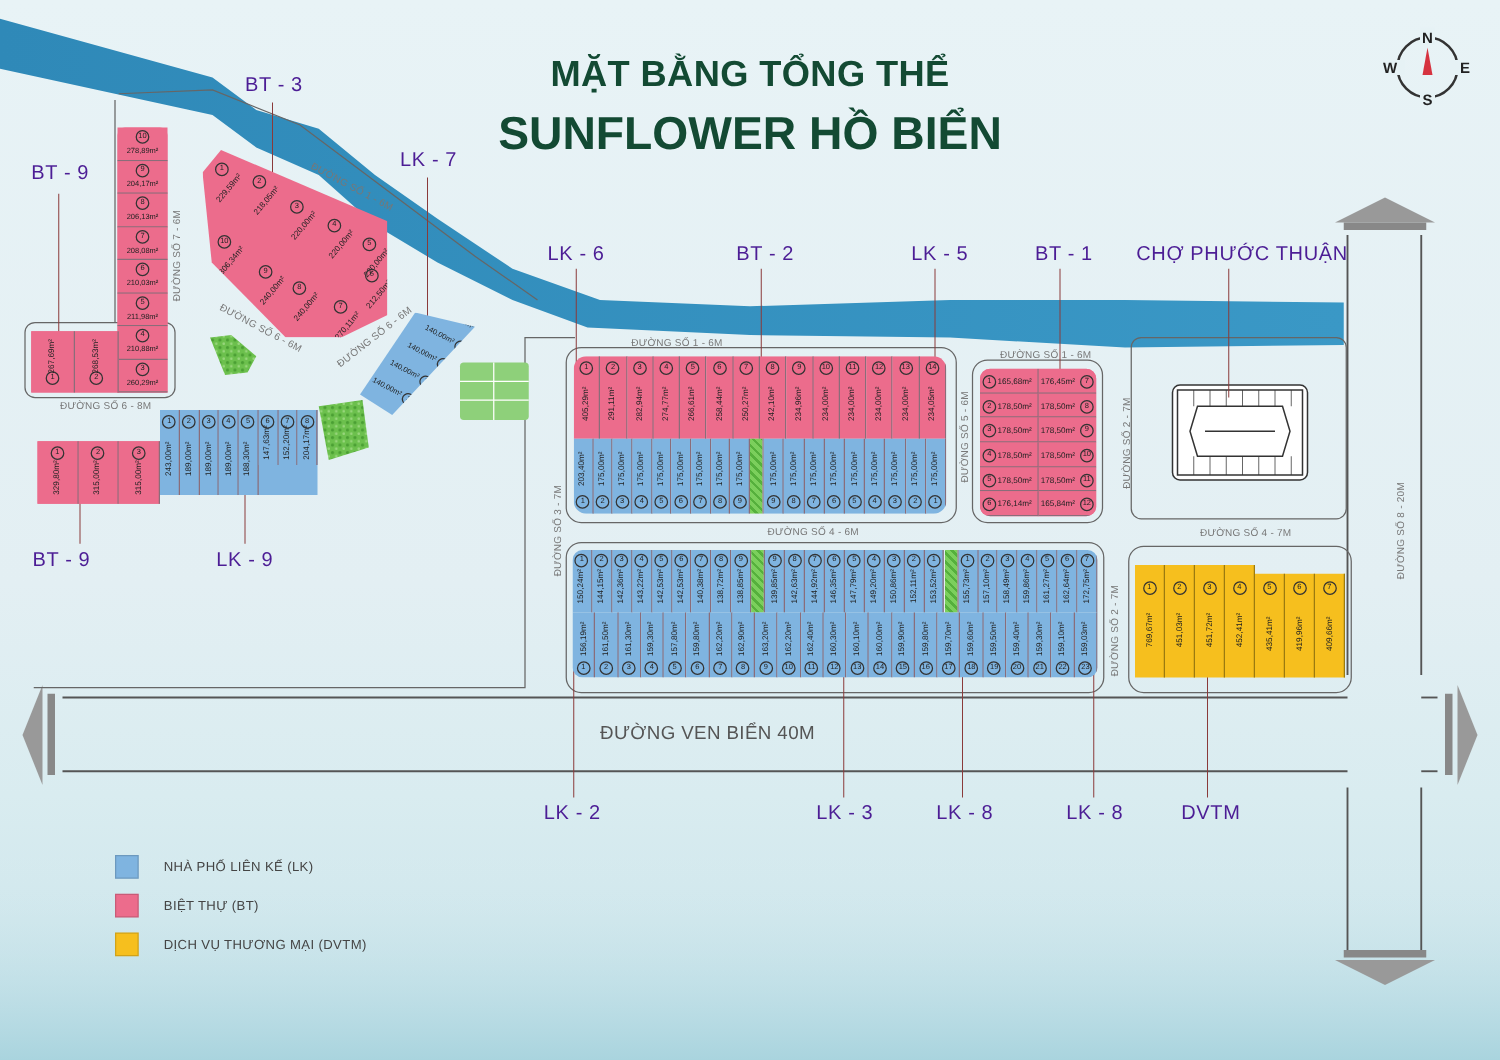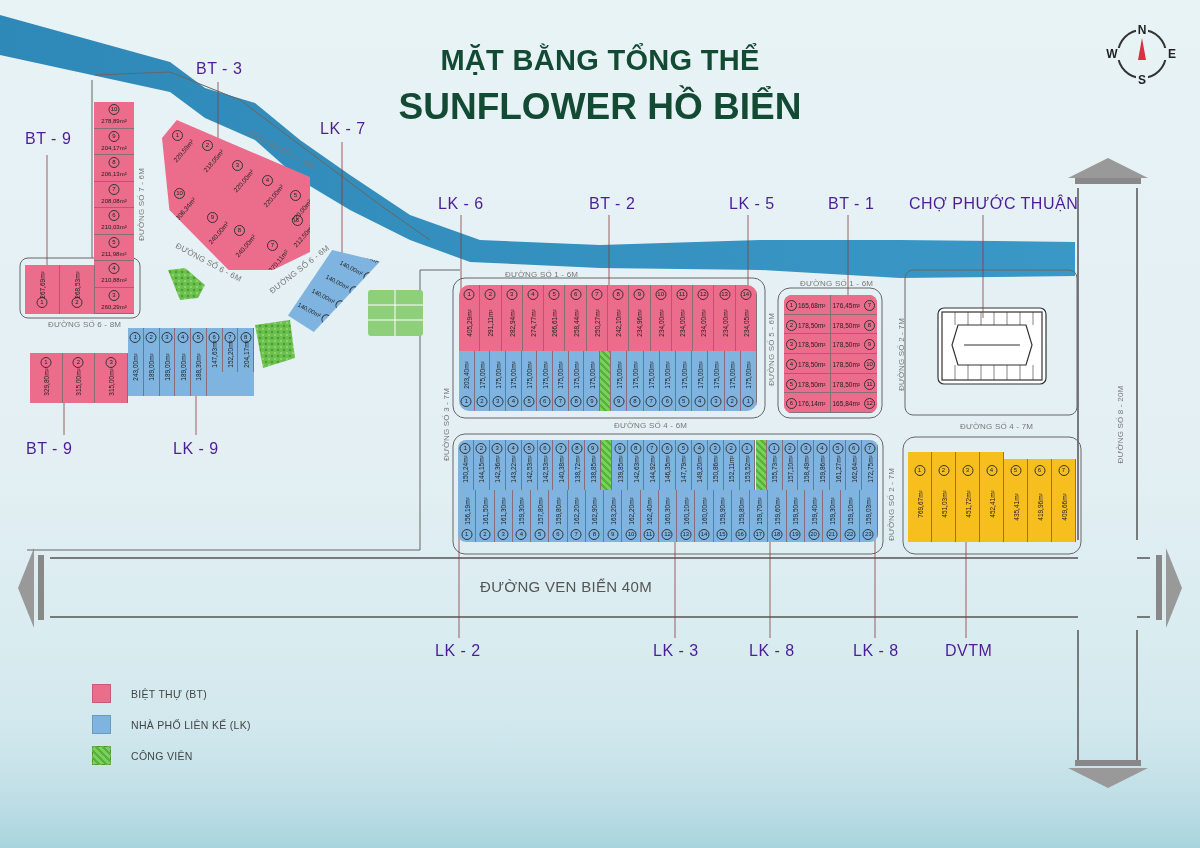--- a/index.html
+++ b/index.html
@@ -714,24 +714,24 @@
 <div id="lk7" class="abs blue" style="left:288px;top:250px;width:92px;height:82px;clip-path:polygon(48% 0,100% 14%,28% 100%,0 80%);">
     <div style="position: absolute; left: 8px; top: 58px; font-size: 6px; color: rgb(34, 34, 34); white-space: nowrap; transform: rotate(28deg);"><span>140,00m²</span> <span style="display:inline-block;width:8px;height:8px;border:1px solid #333;border-radius:50%;font-size:5.5px;line-height:8px;text-align:center;">1</span></div>
     <div style="position: absolute; left: 22px; top: 44px; font-size: 6px; color: rgb(34, 34, 34); white-space: nowrap; transform: rotate(28deg);"><span>140,00m²</span> <span style="display:inline-block;width:8px;height:8px;border:1px solid #333;border-radius:50%;font-size:5.5px;line-height:8px;text-align:center;">2</span></div>
     <div style="position: absolute; left: 36px; top: 30px; font-size: 6px; color: rgb(34, 34, 34); white-space: nowrap; transform: rotate(28deg);"><span>140,00m²</span> <span style="display:inline-block;width:8px;height:8px;border:1px solid #333;border-radius:50%;font-size:5.5px;line-height:8px;text-align:center;">3</span></div>
     <div style="position: absolute; left: 50px; top: 16px; font-size: 6px; color: rgb(34, 34, 34); white-space: nowrap; transform: rotate(28deg);"><span>140,00m²</span> <span style="display:inline-block;width:8px;height:8px;border:1px solid #333;border-radius:50%;font-size:5.5px;line-height:8px;text-align:center;">4</span></div>
     <div style="position: absolute; left: 66px; top: 4px; font-size: 6px; color: rgb(34, 34, 34); white-space: nowrap; transform: rotate(28deg);"><span>261,04m²</span> <span style="display:inline-block;width:8px;height:8px;border:1px solid #333;border-radius:50%;font-size:5.5px;line-height:8px;text-align:center;">5</span></div>
   </div>
 
 <div class="abs legend">
   <div class="legend-item">
+    <div class="swatch" style="background:#7fb4e0"></div>
+    <span class="legend-text">NHÀ PHỐ LIÊN KẾ (LK)</span>
+  </div>
+  <div class="legend-item">
     <div class="swatch" style="background:#ec6c8c"></div>
     <span class="legend-text">BIỆT THỰ (BT)</span>
   </div>
   <div class="legend-item">
-    <div class="swatch" style="background:#7fb4e0"></div>
-    <span class="legend-text">NHÀ PHỐ LIÊN KẾ (LK)</span>
-  </div>
-  <div class="legend-item">
-    <div class="swatch green"></div>
-    <span class="legend-text">CÔNG VIÊN</span>
+    <div class="swatch" style="background:#f6bf1e"></div>
+    <span class="legend-text">DỊCH VỤ THƯƠNG MẠI (DVTM)</span>
   </div>
 </div>
 
 </body></html>

